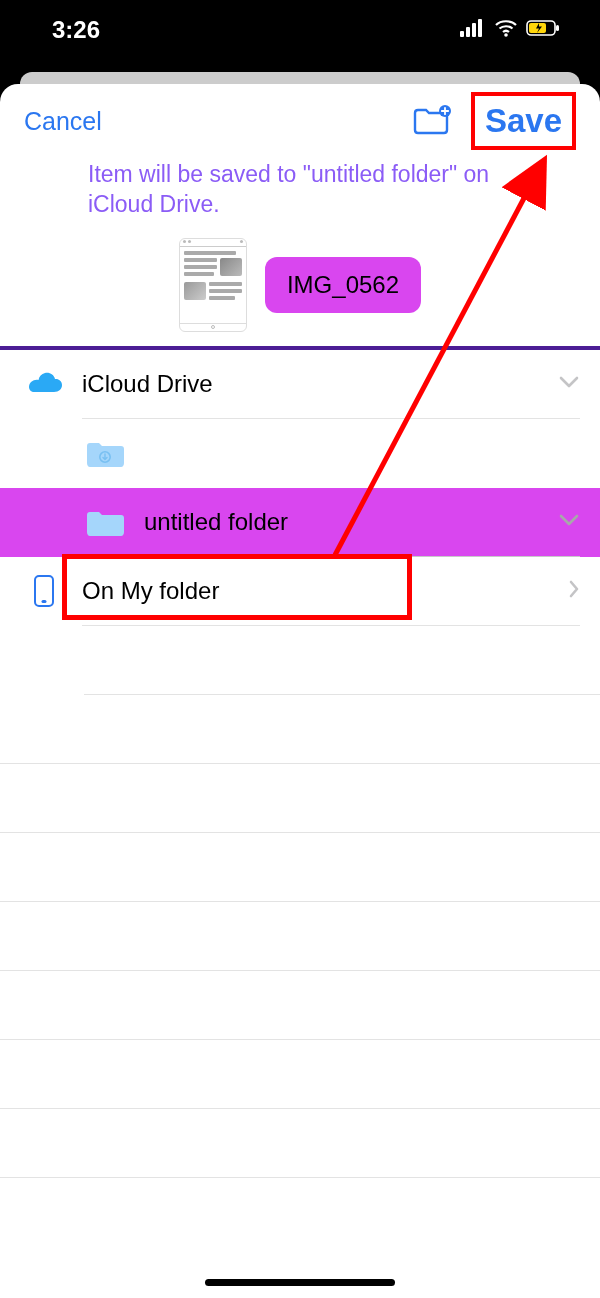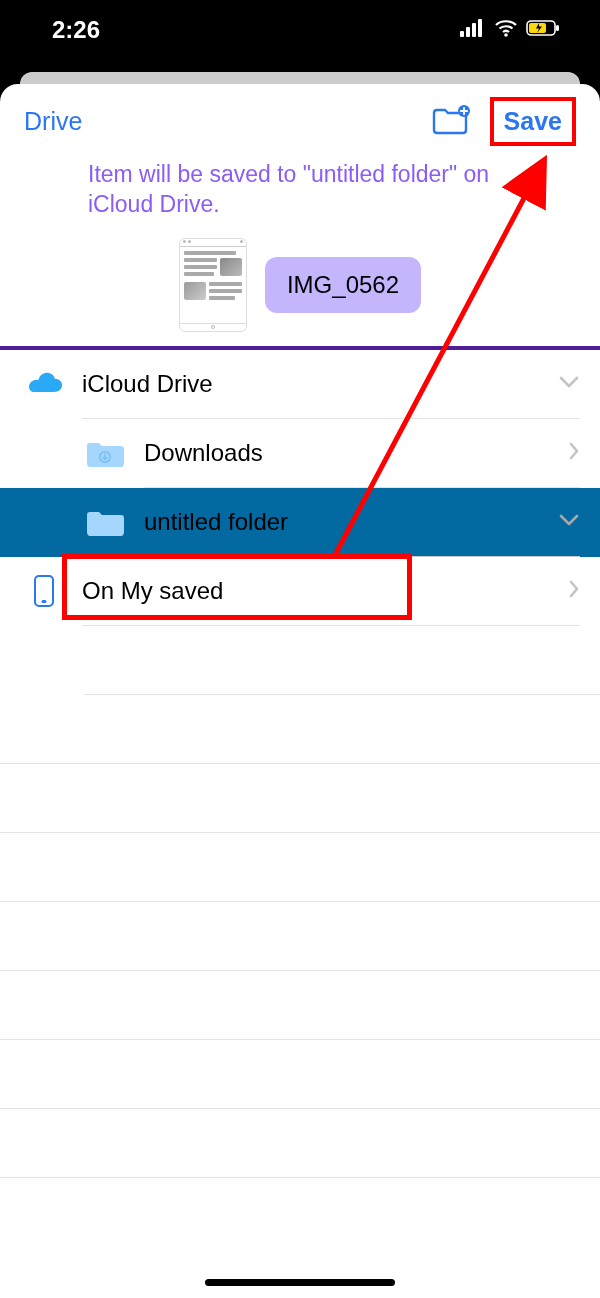--- a/index.html
+++ b/index.html
@@ -31,54 +31,54 @@
     display: flex; flex-direction: column;
   }
   .sheet-header {
     height: 74px; display: flex; align-items: center; justify-content: space-between;
     padding: 0 24px;
   }
   .cancel-btn { color: #2b77f0; font-size: 25px; background:none;border:none;cursor:pointer;}
   .header-right { display:flex; align-items:center; gap:20px; }
   .newfolder-btn { color:#2b77f0; background:none;border:none; display:flex; align-items:center; }
   .save-btn {
-    color:#2b77f0; font-size:25px; font-weight:600; background:none; border:none;
+    color:#2b77f0; font-size:33px; font-weight:600; background:none; border:none;
     padding:6px 10px; cursor:pointer;
   }
   .save-highlight { border:4px solid #f00; }
   .info-text { padding: 2px 88px 14px 88px; font-size:23px; line-height:1.3; color:#8b5cf6; }
   .file-row {
     display:flex; align-items:center; gap:18px; padding:4px 0 14px 0;
     justify-content:center;
   }
   .file-thumb {
     width:68px; height:94px; border:1px solid #ddd; border-radius:6px;
     background:#fff; display:flex; flex-direction:column; overflow:hidden;
   }
   .file-thumb-body { flex:1; padding:4px 4px; }
   .scribble { height:4px; background:#aaa; margin-bottom:3px; border-radius:1px;}
   .filename-chip {
-    background:#c4b5fd; border-radius:12px; padding:14px 22px; font-size:24px; font-weight:500;
+    background:#d946ef; border-radius:12px; padding:14px 22px; font-size:24px; font-weight:500;
   }
   .list { background:#fff; }
   .group-top { border-top:4px solid #4c1d95; }
   .row {
     display:flex; align-items:center; height:69px; padding:0 20px 0 20px;
     position:relative;
   }
   .row-content {
     flex:1; height:100%; display:flex; align-items:center;
     border-bottom:1px solid #e3e3e3;
   }
   .row-icon { width:48px; display:flex; justify-content:center; margin-right:14px;}
   .indent .row-icon { margin-left:60px; width:50px; }
   .indent .row-content { margin-left:0; }
   .row-label { font-size:24px; color:#000; flex:1; }
   .chevron { color:#c4c4c6; }
-  .selected-row { background:#0369a1;justify-content:flex-end; }
+  .selected-row { background:#d946ef;justify-content:flex-end; }
   .folder-blue { width:42px; height:32px; }
   .iphone-icon { width:20px; height:32px; border:2px solid #2b77f0; border-radius:5px; position:relative; }
   .iphone-icon:after { content:""; position:absolute; bottom:2px; left:50%; transform:translateX(-50%); width:5px; height:3px; border-radius:2px; background:#2b77f0;}
   .empty-row { height:69px; border-bottom:1px solid #e3e3e3; margin-left:20px; margin-right:0;}
   .empty-row.full { margin-left:0; border-bottom:1px solid #e3e3e3; }
   .empty-group { margin-top: 0;}
   .sel-highlight {
     position:absolute; border:5px solid #f00; pointer-events:none;
   }
   .arrow-svg { position:absolute; pointer-events:none; }
@@ -88,21 +88,21 @@
   }
   .shortcuts-inner {
     width:22px; height:22px; background:#1a1f3a; border-radius:5px;
     display:flex; align-items:center; justify-content:center; font-size:13px;
   }
 </style>
 </head>
 <body>
 
 <div class="status-bar">
-  <div class="status-time">2:26</div>
+  <div class="status-time">3:26</div>
   <div class="status-icons">
     <span>
       <svg width="26" height="18" viewBox="0 0 26 18">
           <g fill="#fff">
             <rect x="0" y="12" width="4" height="6" rx="1"></rect>
             <rect x="6" y="8" width="4" height="10" rx="1"></rect>
             <rect x="12" y="4" width="4" height="14" rx="1"></rect>
             <rect x="18" y="0" width="4" height="18" rx="1"></rect>
           </g>
         </svg>
@@ -126,21 +126,21 @@
         </svg>
     </span>
   </div>
 </div>
 
 <div class="sheet-bg"></div>
 
 <div class="sheet">
 
   <div class="sheet-header">
-    <button class="cancel-btn">Drive</button>
+    <button class="cancel-btn">Cancel</button>
     <div class="header-right">
       <button class="newfolder-btn">
         <span>
           <svg width="40" height="32" viewBox="0 0 40 32">
               <path d="M4 9 C4 7 5 6 7 6 L15 6 L18 9 L33 9 C35 9 36 10 36 12 L36 26 C36 28 35 29 33 29 L7 29 C5 29 4 28 4 26 Z" fill="none" stroke="#2b77f0" stroke-width="2.4"></path>
               <circle cx="34" cy="7" r="6" fill="#2b77f0"></circle>
               <path d="M34 3.8 L34 10.2 M30.8 7 L37.2 7" stroke="#fff" stroke-width="1.8" stroke-linecap="round"></path>
             </svg>
         </span>
       </button>
@@ -203,28 +203,20 @@
     </div>
 
     <div class="row indent">
       <div class="row-icon">
         <svg class="folder-blue" viewBox="0 0 42 32">
             <path d="M3 9 C3 7 4 6 6 6 L15 6 L18 9 L37 9 C39 9 40 10 40 12 L40 26 C40 28 39 30 37 30 L6 30 C4 30 3 28 3 26 Z" fill="#a5d6fb"></path>
             <circle cx="21" cy="20" r="5.2" fill="none" stroke="#79c0f2" stroke-width="1.6"></circle>
             <path d="M21 17 L21 22 M19 20.5 L21 22.5 L23 20.5" fill="none" stroke="#79c0f2" stroke-width="1.4" stroke-linecap="round" stroke-linejoin="round"></path>
           </svg>
       </div>
-      <div class="row-content">
-        <div class="row-label">Downloads</div>
-        <span class="chevron">
-          <svg width="12" height="20" viewBox="0 0 12 20">
-              <path d="M3 3 L9 10 L3 17" fill="none" stroke="#c4c4c6" stroke-width="2.6" stroke-linecap="round" stroke-linejoin="round"></path>
-            </svg>
-        </span>
-      </div>
     </div>
 
 
     <div class="row indent selected-row">
       <div class="row-icon">
         <svg class="folder-blue" viewBox="0 0 42 32">
             <path d="M3 9 C3 7 4 6 6 6 L15 6 L18 9 L37 9 C39 9 40 10 40 12 L40 26 C40 28 39 30 37 30 L6 30 C4 30 3 28 3 26 Z" fill="#a5d6fb"></path>
           </svg>
       </div>
       <div class="row-content" style="border-bottom:1px solid #c8c8ca">
@@ -235,21 +227,21 @@
             </svg>
         </span>
       </div>
     </div>
 
     <div class="row">
       <div class="row-icon">
         <div class="iphone-icon"></div>
       </div>
       <div class="row-content">
-        <div class="row-label">On My saved</div>
+        <div class="row-label">On My folder</div>
         <span class="chevron">
           <svg width="12" height="20" viewBox="0 0 12 20">
               <path d="M3 3 L9 10 L3 17" fill="none" stroke="#c4c4c6" stroke-width="2.6" stroke-linecap="round" stroke-linejoin="round"></path>
             </svg>
         </span>
       </div>
     </div>
 
     <div class="empty-group">
       <div class="empty-row full" style="margin-left:84px"></div>

